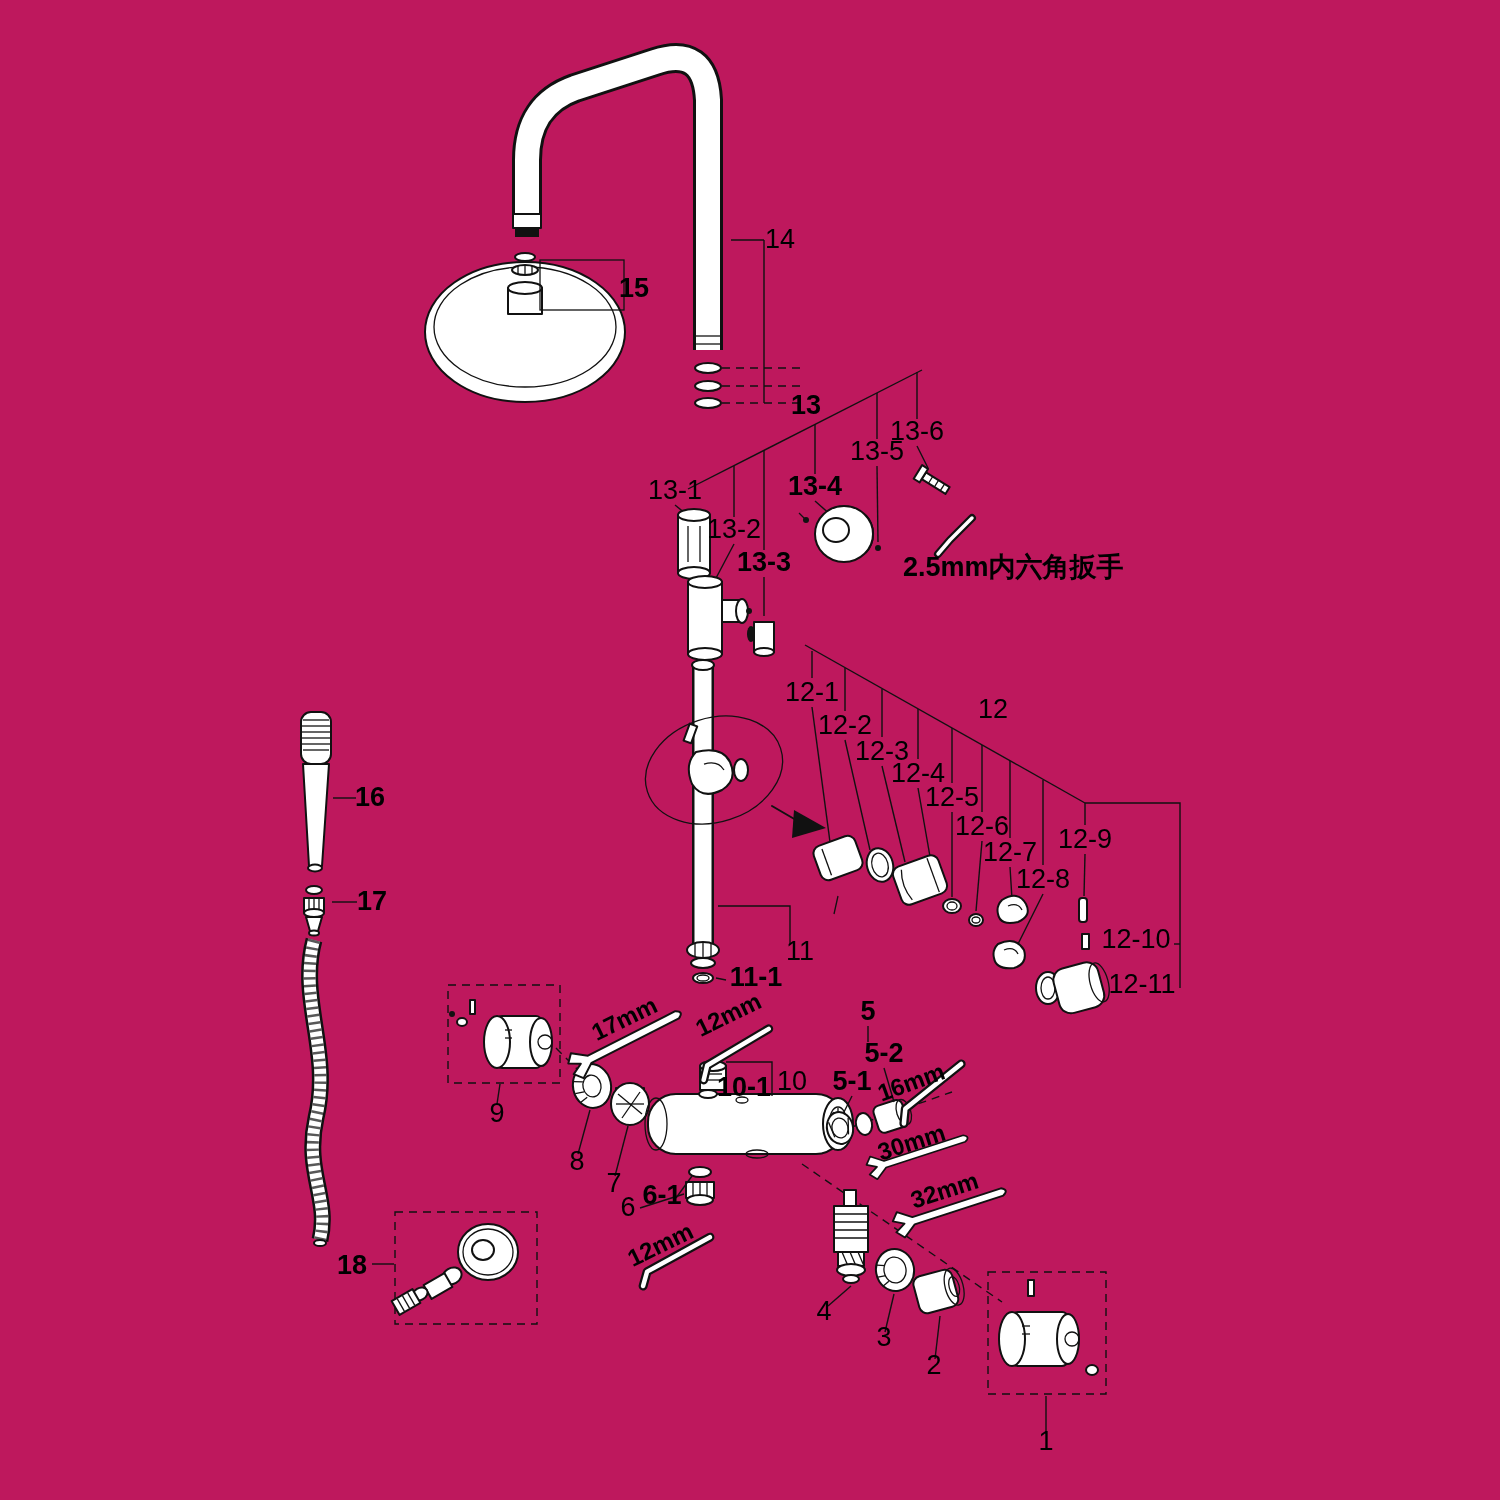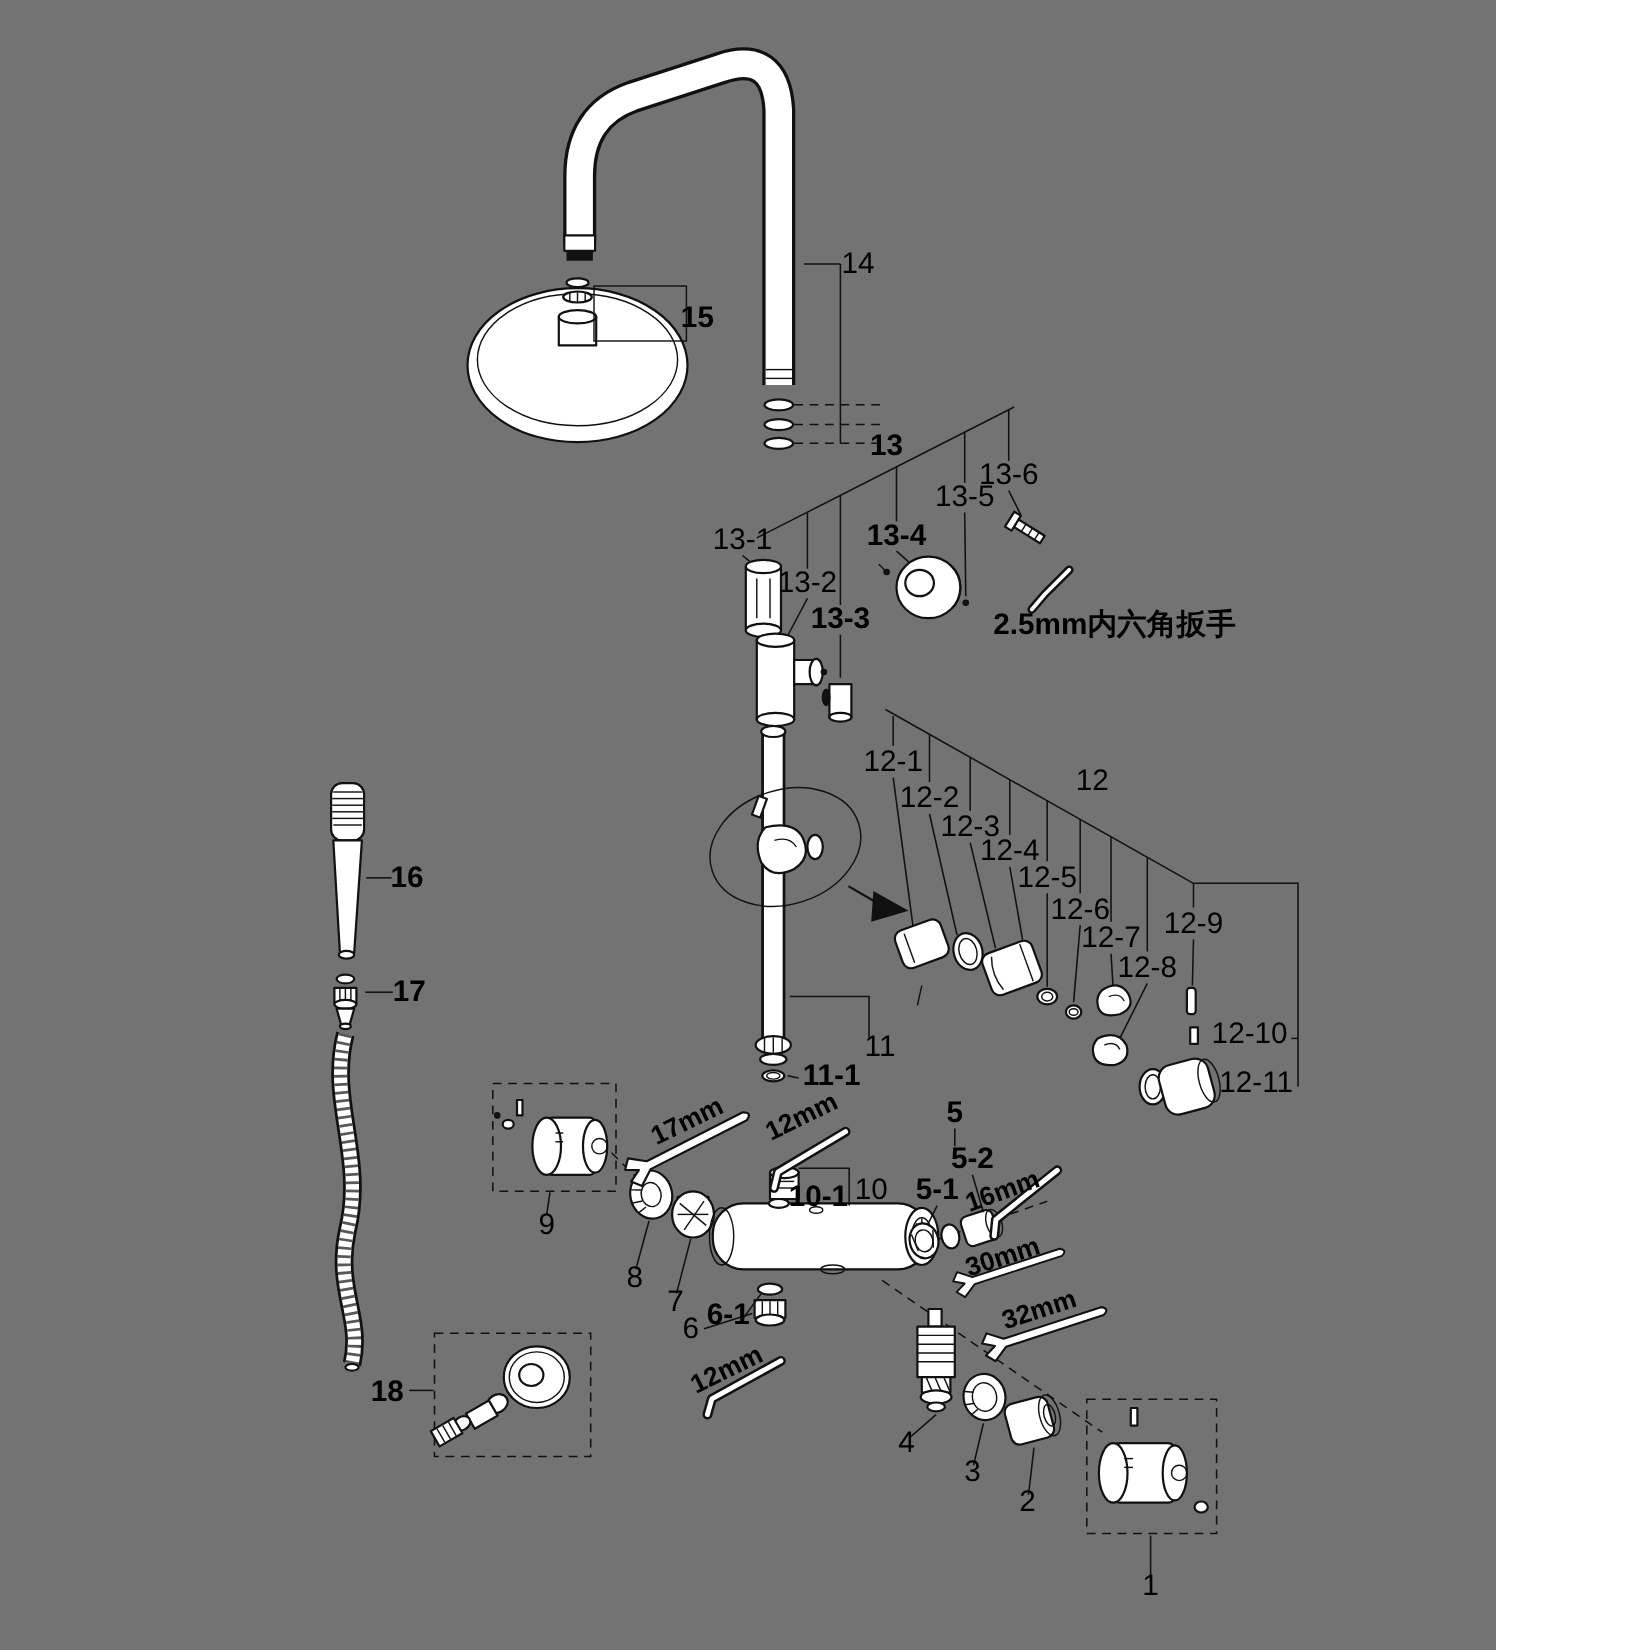--- a/index.html
+++ b/index.html
@@ -1,16 +1,16 @@
 <!DOCTYPE html>
 <html><head>
 <meta charset="utf-8">
 <style>
   html,body{margin:0;padding:0;background:#fff;}
-  .stage{position:relative;width:1360px;height:1500px;background:#737373;overflow:hidden;}
+  .stage{position:relative;width:1500px;height:1500px;background:#be185d;overflow:hidden;}
   svg{display:block;}
   .ln{stroke:#111;fill:none;stroke-width:2;stroke-linecap:round;stroke-linejoin:round;}
   .thin{stroke:#111;fill:none;stroke-width:1.3;}
   .fw{fill:#fff;stroke:#111;stroke-width:2;stroke-linejoin:round;}
   .fd{fill:#111;stroke:none;}
   .dash{stroke:#111;stroke-width:1.4;fill:none;stroke-dasharray:8 6;}
   .ldr{stroke:#111;stroke-width:1.4;fill:none;}
   .pipe-o{stroke:#111;stroke-width:30;fill:none;stroke-linejoin:round;stroke-linecap:butt;}
   .pipe-i{stroke:#fff;stroke-width:24;fill:none;stroke-linejoin:round;stroke-linecap:butt;}
   .bar-o{stroke:#111;stroke-width:22;fill:none;}

